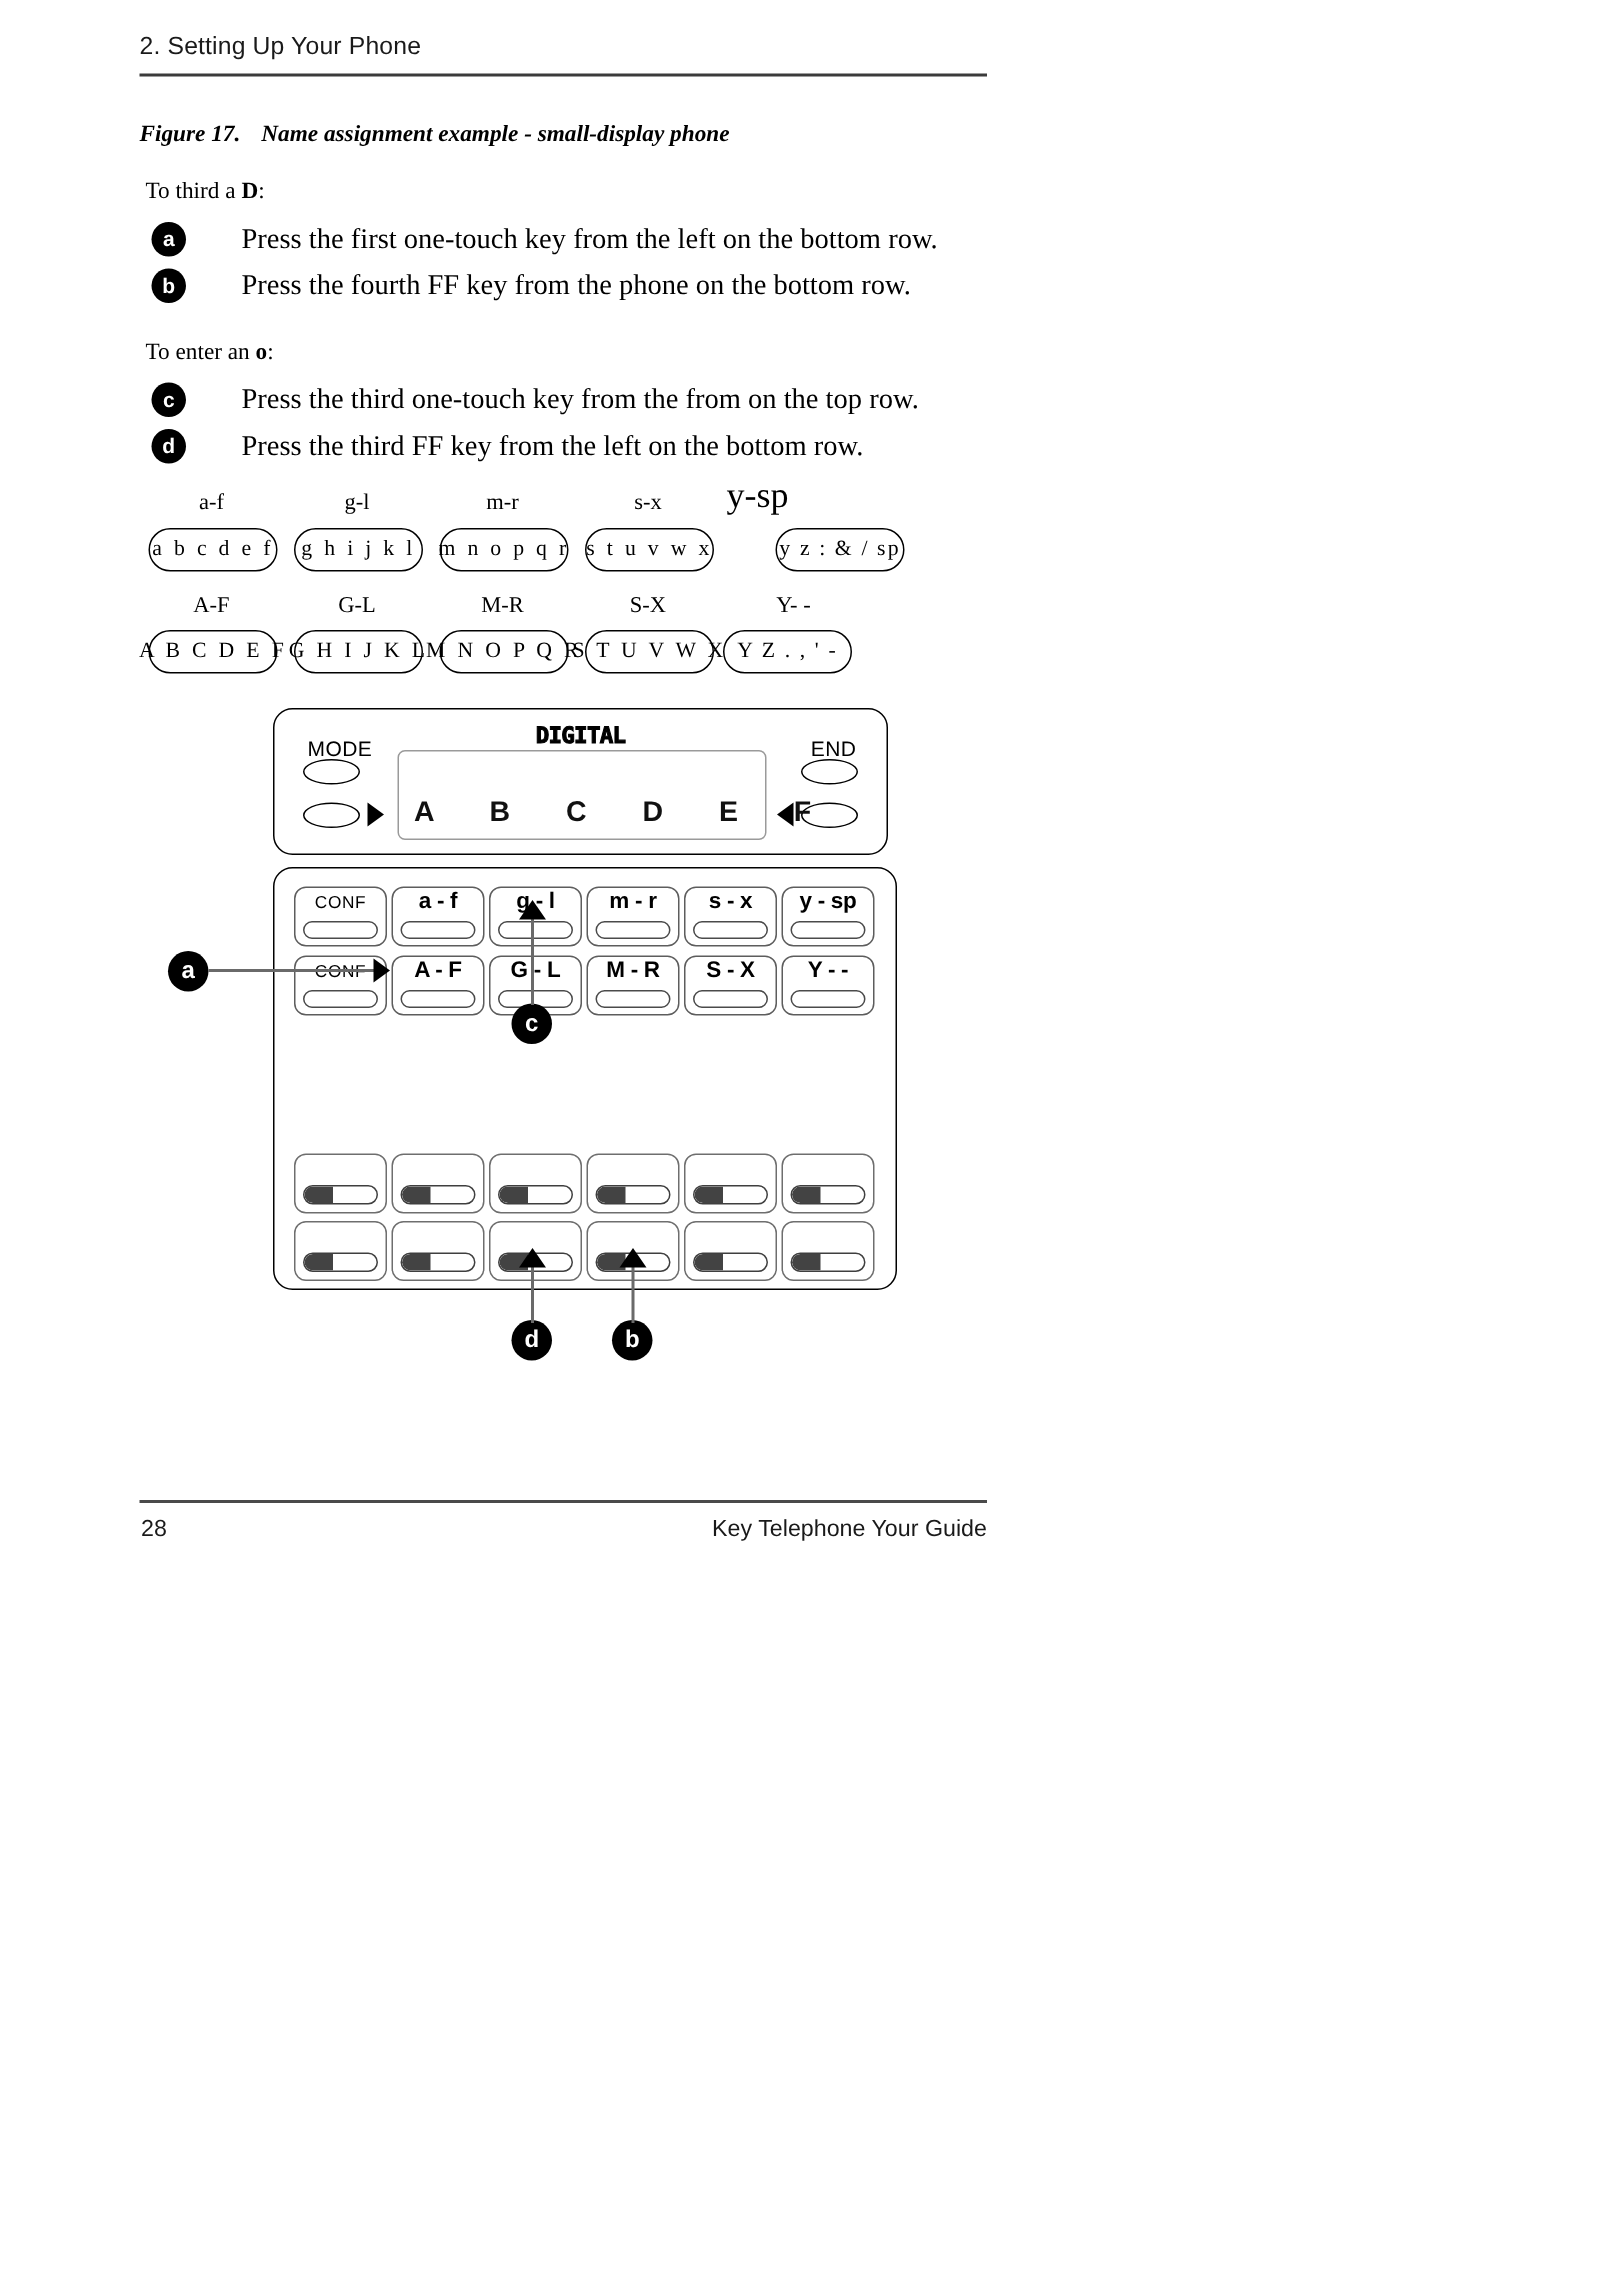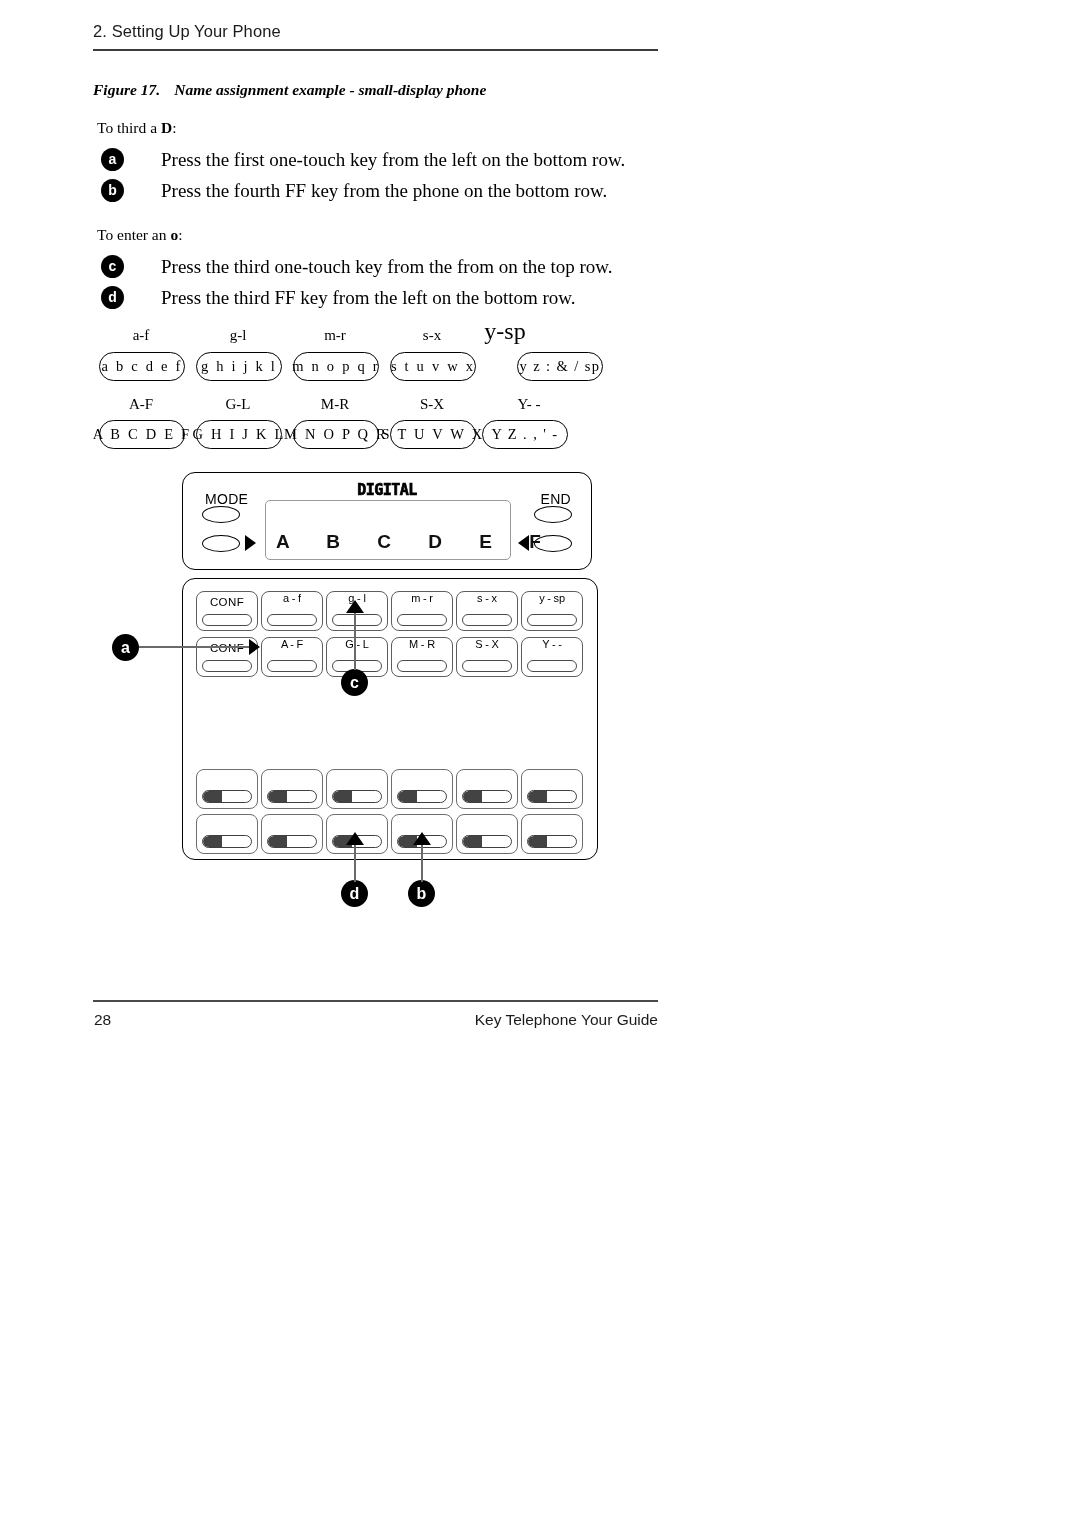--- a/index.html
+++ b/index.html
@@ -256,22 +256,22 @@
     box-sizing: border-box;
     background: #ffffff;
   }
   .key .cap {
     position: absolute;
     left: 0;
     right: 0;
     top: 0;
     text-align: center;
     font-family: "Liberation Sans", sans-serif;
-    font-weight: normal;
-    font-size: 11px;
+    font-weight: bold;
+    font-size: 15px;
     letter-spacing: -0.2px;
     white-space: nowrap;
   }
   .key.sysk .cap {
     font-weight: normal;
     font-size: 11.5px;
     letter-spacing: .4px;
     top: 4px;
   }
   .key .slot {

